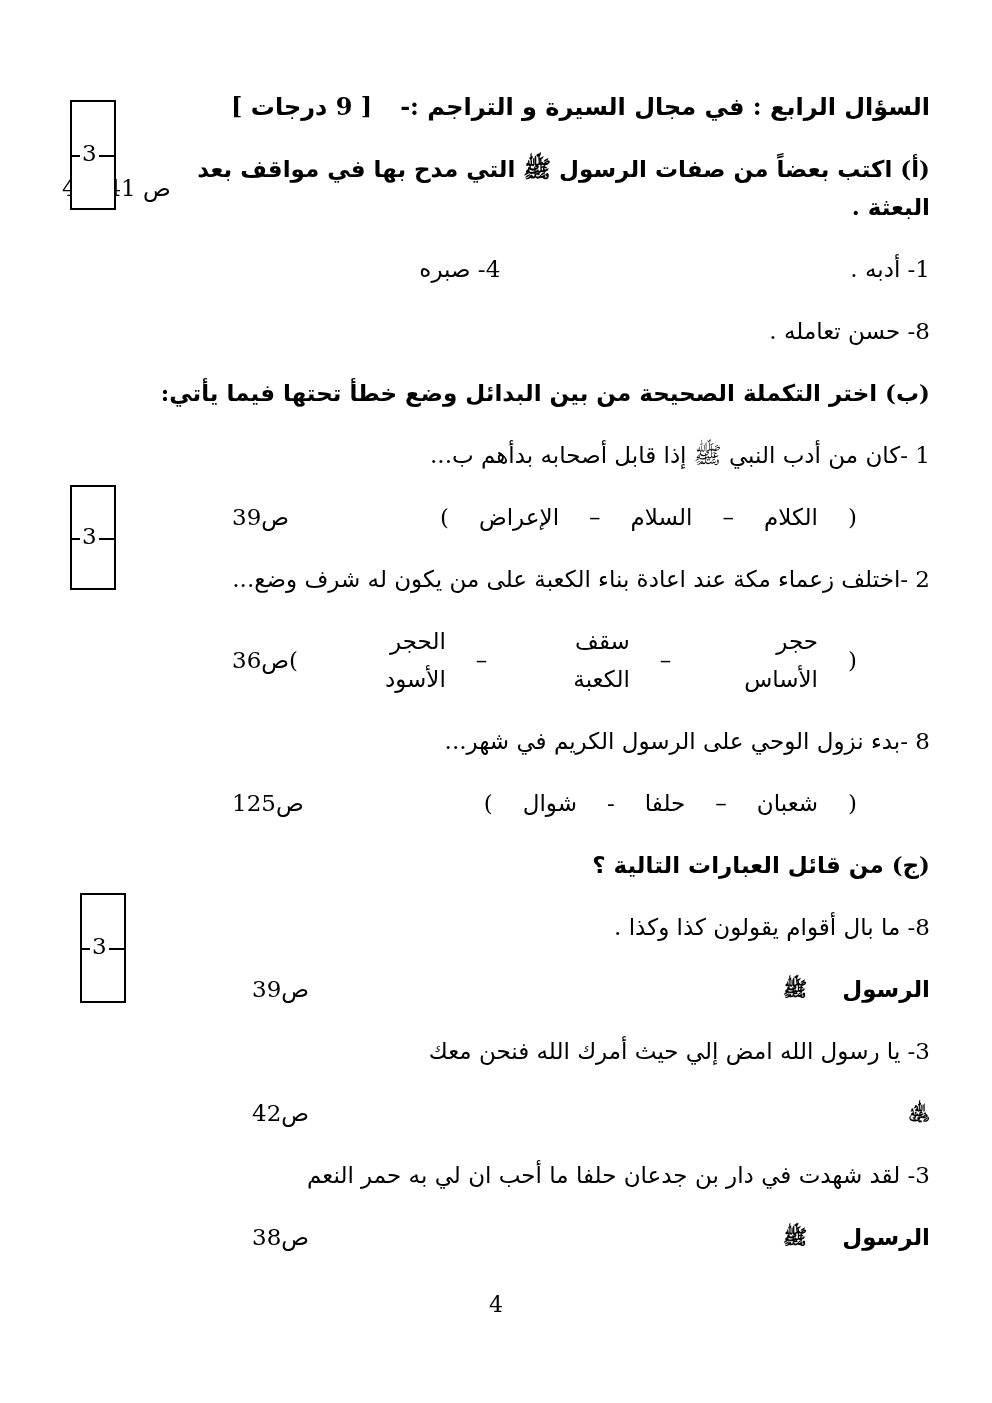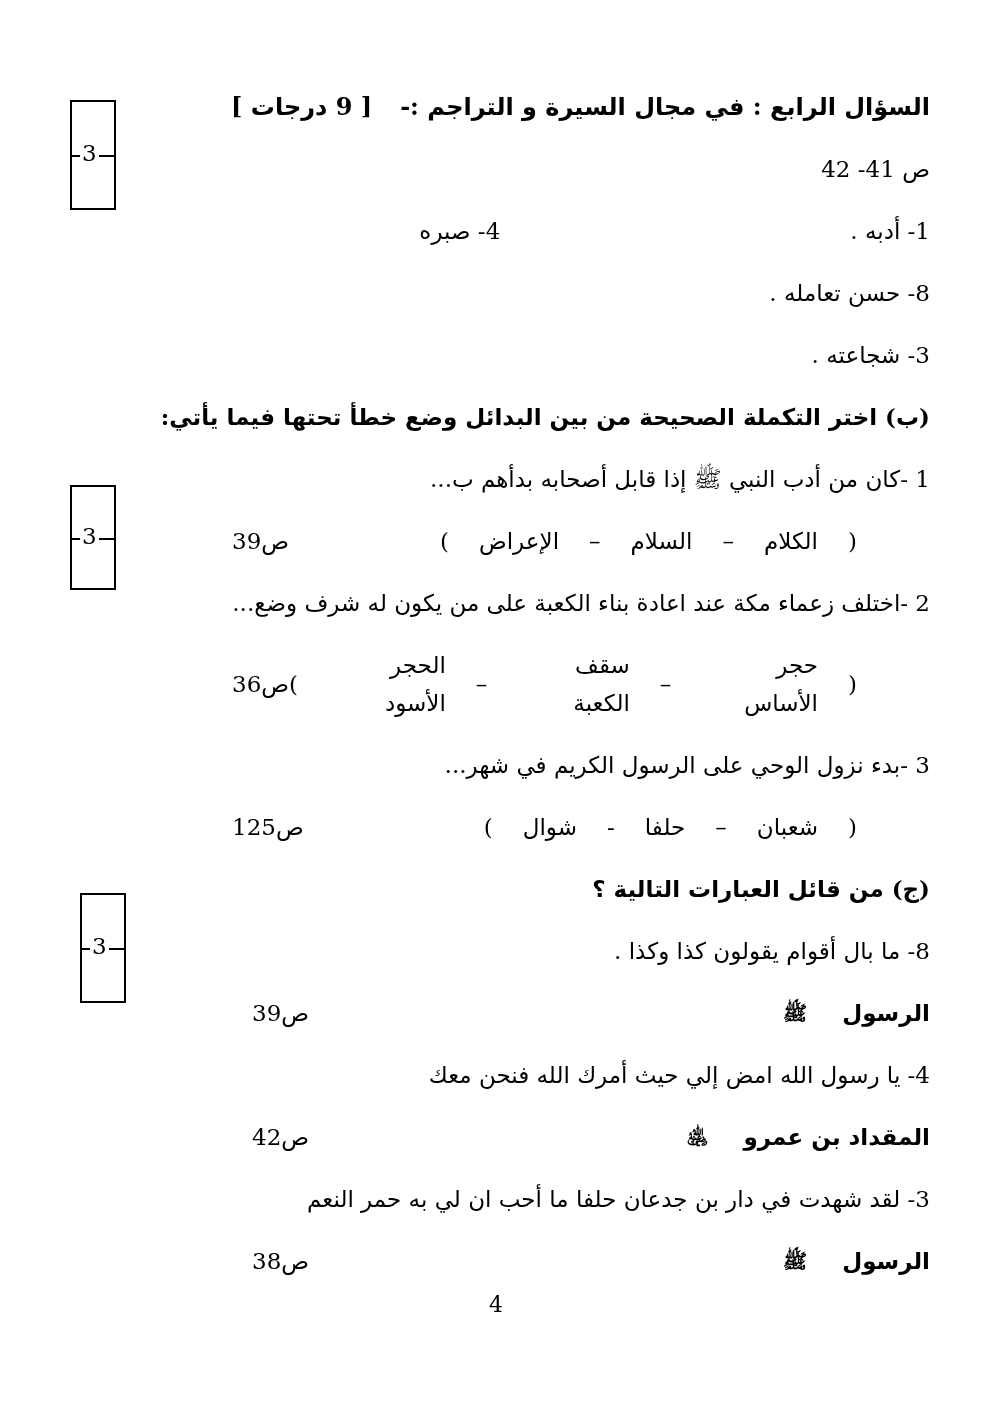--- a/index.html
+++ b/index.html
@@ -90,31 +90,29 @@
 </div>
 
 <div class="content">
 
   <div class="line title-row">
     <span class="bold u">السؤال الرابع : في مجال السيرة و التراجم :-</span>
     <span class="bold">[  9 درجات  ]</span>
   </div>
 
   <div class="line heading-row">
+    <span class="bold u">(أ) اكتب  بعضاً من صفات الرسول ﷺ التي مدح بها في مواقف بعد البعثة .</span>
     <span class="page-ref">ص 41- 42</span>
   </div>
   <div class="line pair-row">
     <span>1- أدبه .</span>
     <span>4- صبره</span>
   </div>
   <div class="line">
     <span>8- حسن تعامله .</span>
-  </div>
-  <div class="line">
-    <span>3-  شجاعته .</span>
   </div>
 
   <div class="line">
     <span class="bold u">(ب)  اختر التكملة الصحيحة من بين البدائل وضع خطأ تحتها فيما يأتي:</span>
   </div>
 
   <div class="line">
     <span>1 -كان من أدب النبي ﷺ  إذا قابل أصحابه بدأهم ب...</span>
   </div>
   <div class="line choice-row">
@@ -140,21 +138,21 @@
       <span>–</span>
       <span>سقف الكعبة</span>
       <span>–</span>
       <span class="u">الحجر الأسود</span>
       <span>)</span>
     </div>
     <span class="page-ref">ص36</span>
   </div>
 
   <div class="line">
-    <span>3 -بدء نزول الوحي على الرسول الكريم في شهر...</span>
+    <span>8 -بدء نزول الوحي على الرسول الكريم في شهر...</span>
   </div>
   <div class="line choice-row">
     <div class="choice-group">
       <span>(</span>
       <span>شعبان</span>
       <span>–</span>
       <span class="u">حلفا</span>
       <span>-</span>
       <span>شوال</span>
       <span>)</span>
@@ -171,25 +169,24 @@
   </div>
   <div class="line answer-row">
     <span class="answer-name-group">
       <span>الرسول</span>
       <span class="pbuh">ﷺ</span>
     </span>
     <span class="page-ref">ص39</span>
   </div>
 
   <div class="line">
-    <span>4- يا رسول الله امض إلي حيث أمرك الله فنحن معك</span>
+    <span>3- يا رسول الله امض إلي حيث أمرك الله فنحن معك</span>
   </div>
   <div class="line answer-row">
     <span class="answer-name-group">
-      <span>المقداد بن عمرو</span>
       <span class="pbuh">﵁</span>
     </span>
     <span class="page-ref">ص42</span>
   </div>
 
   <div class="line">
     <span>3- لقد شهدت في دار بن جدعان حلفا ما أحب ان لي به حمر النعم</span>
   </div>
   <div class="line answer-row">
     <span class="answer-name-group">

